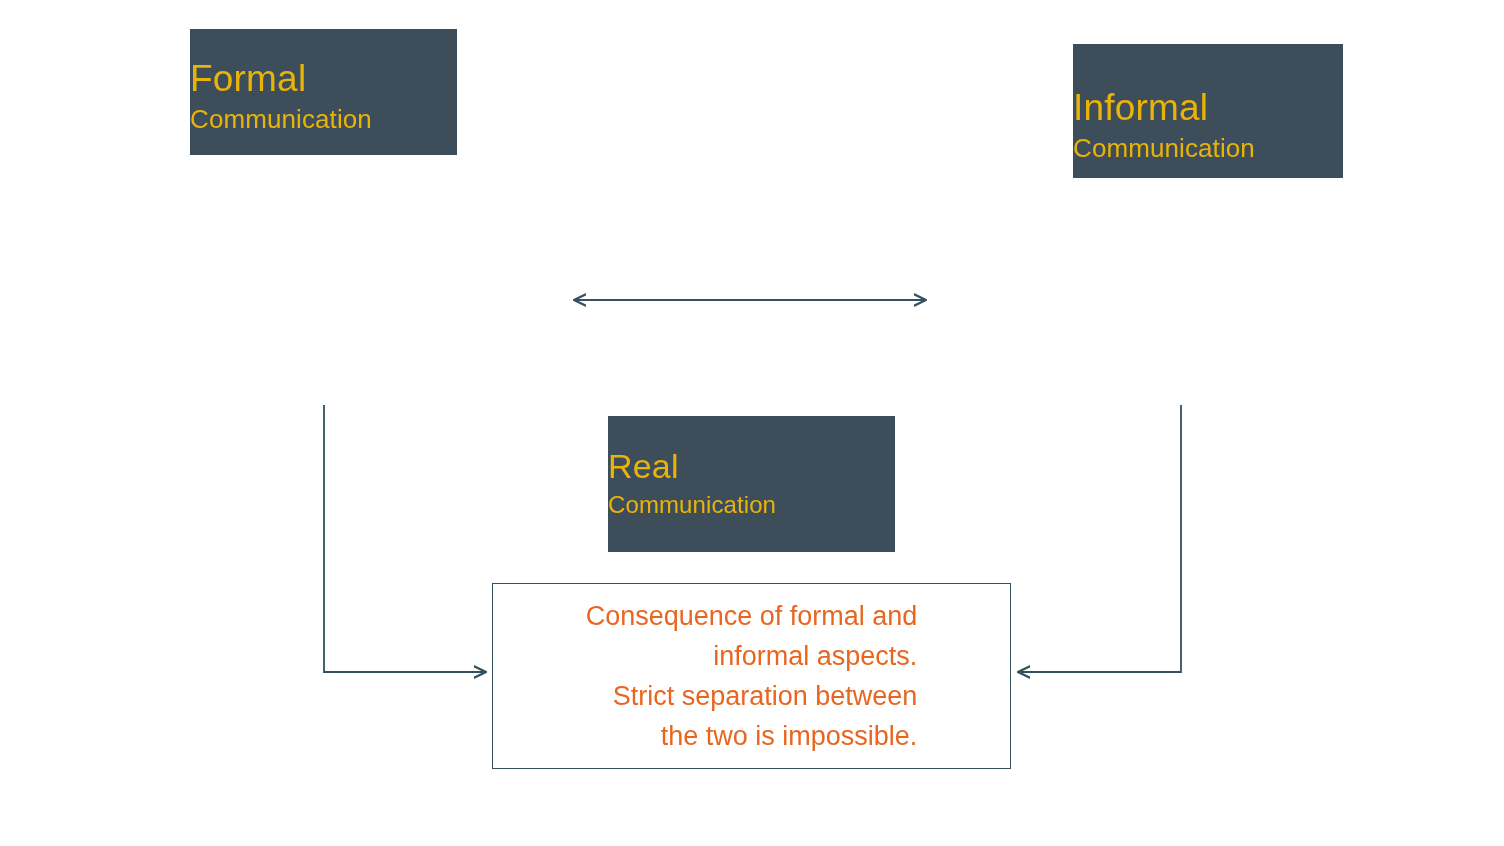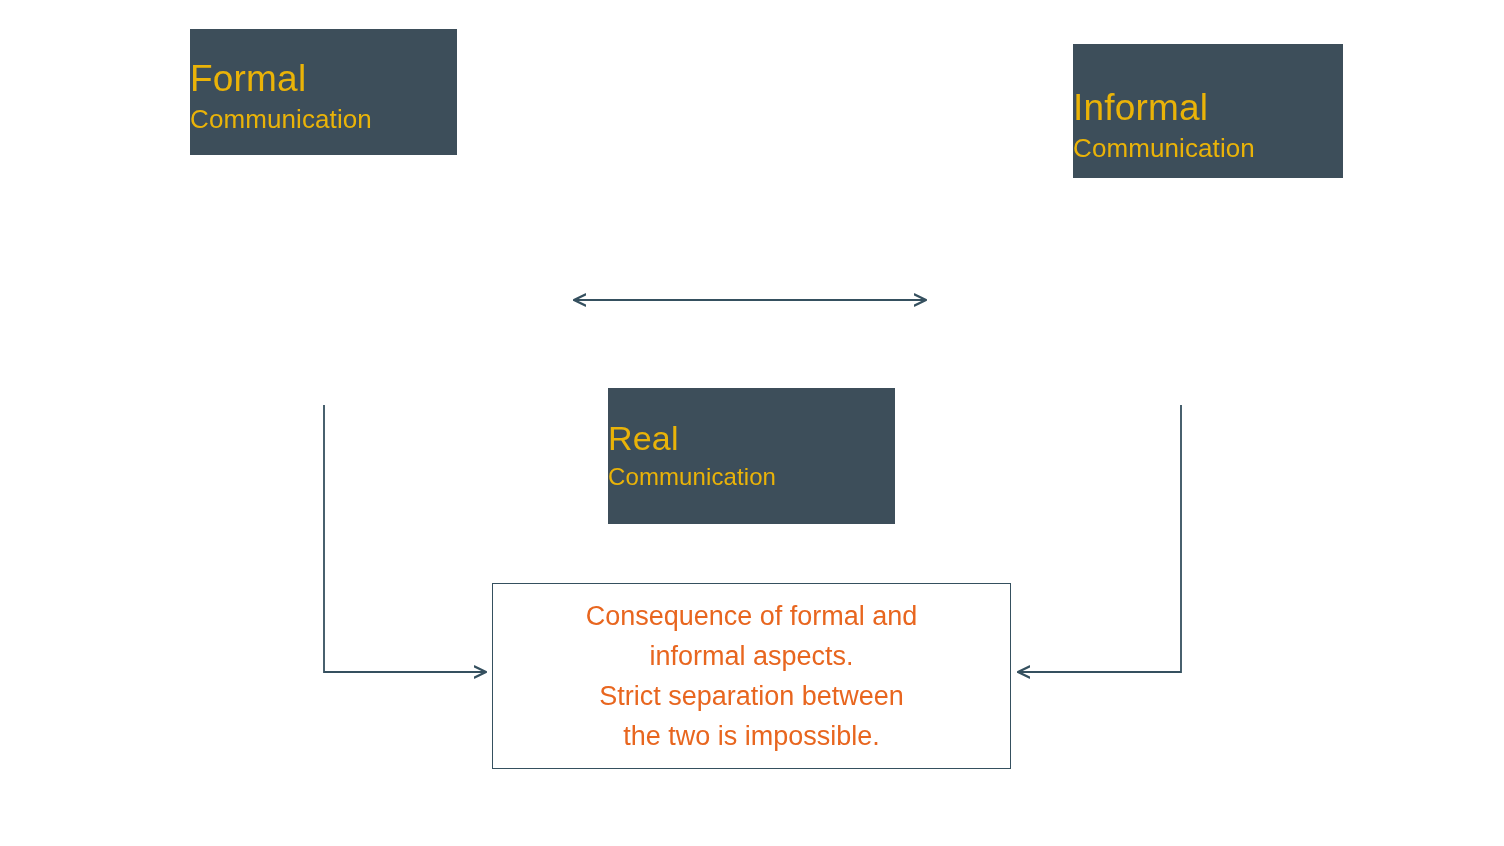--- a/index.html
+++ b/index.html
@@ -42,21 +42,21 @@
     font-size: 26px;
     font-weight: 400;
     line-height: 1.0;
     letter-spacing: 0.1px;
     white-space: nowrap;
     margin-top: 9px;
   }
 
   #hdr-formal   { left: 190px;  top: 29px;  width: 267px; height: 126px; padding-top: 31px; }
   #hdr-informal { left: 1073px; top: 44px;  width: 270px; height: 134px; padding-top: 45px; }
-  #hdr-real     { left: 608px;  top: 388px; width: 287px; height: 136px; padding-top: 33px; }
+  #hdr-real     { left: 608px;  top: 416px; width: 287px; height: 136px; padding-top: 33px; }
   #hdr-real .hdr-title { font-size: 34px; }
   #hdr-real .hdr-sub   { font-size: 24px; margin-top: 10px; }
 
   
   .cbox {
     position: absolute;
     background: #ffffff;
     border: 1.6px solid #35505f;
     box-sizing: border-box;
     display: flex;
@@ -69,21 +69,21 @@
     font-size: 28px;
     line-height: 1.51;
     font-weight: 400;
     padding: 0 10px;
     white-space: pre-line;
   }
 
   #box-formal  { left: 92px;  top: 196px; width: 463px; height: 208px; }
   #box-informal{ left: 934px; top: 196px; width: 490px; height: 208px; }
   #box-real    { left: 492px; top: 583px; width: 519px; height: 186px; }
-  #box-real .ctext { font-size: 27px; line-height: 1.49; }
+  #box-real .ctext { font-size: 27px; line-height: 1.49; text-align: right; }
 
   
   .conn {
     position: absolute;
     left: 0;
     top: 0;
     width: 1504px;
     height: 846px;
     pointer-events: none;
     overflow: visible;

